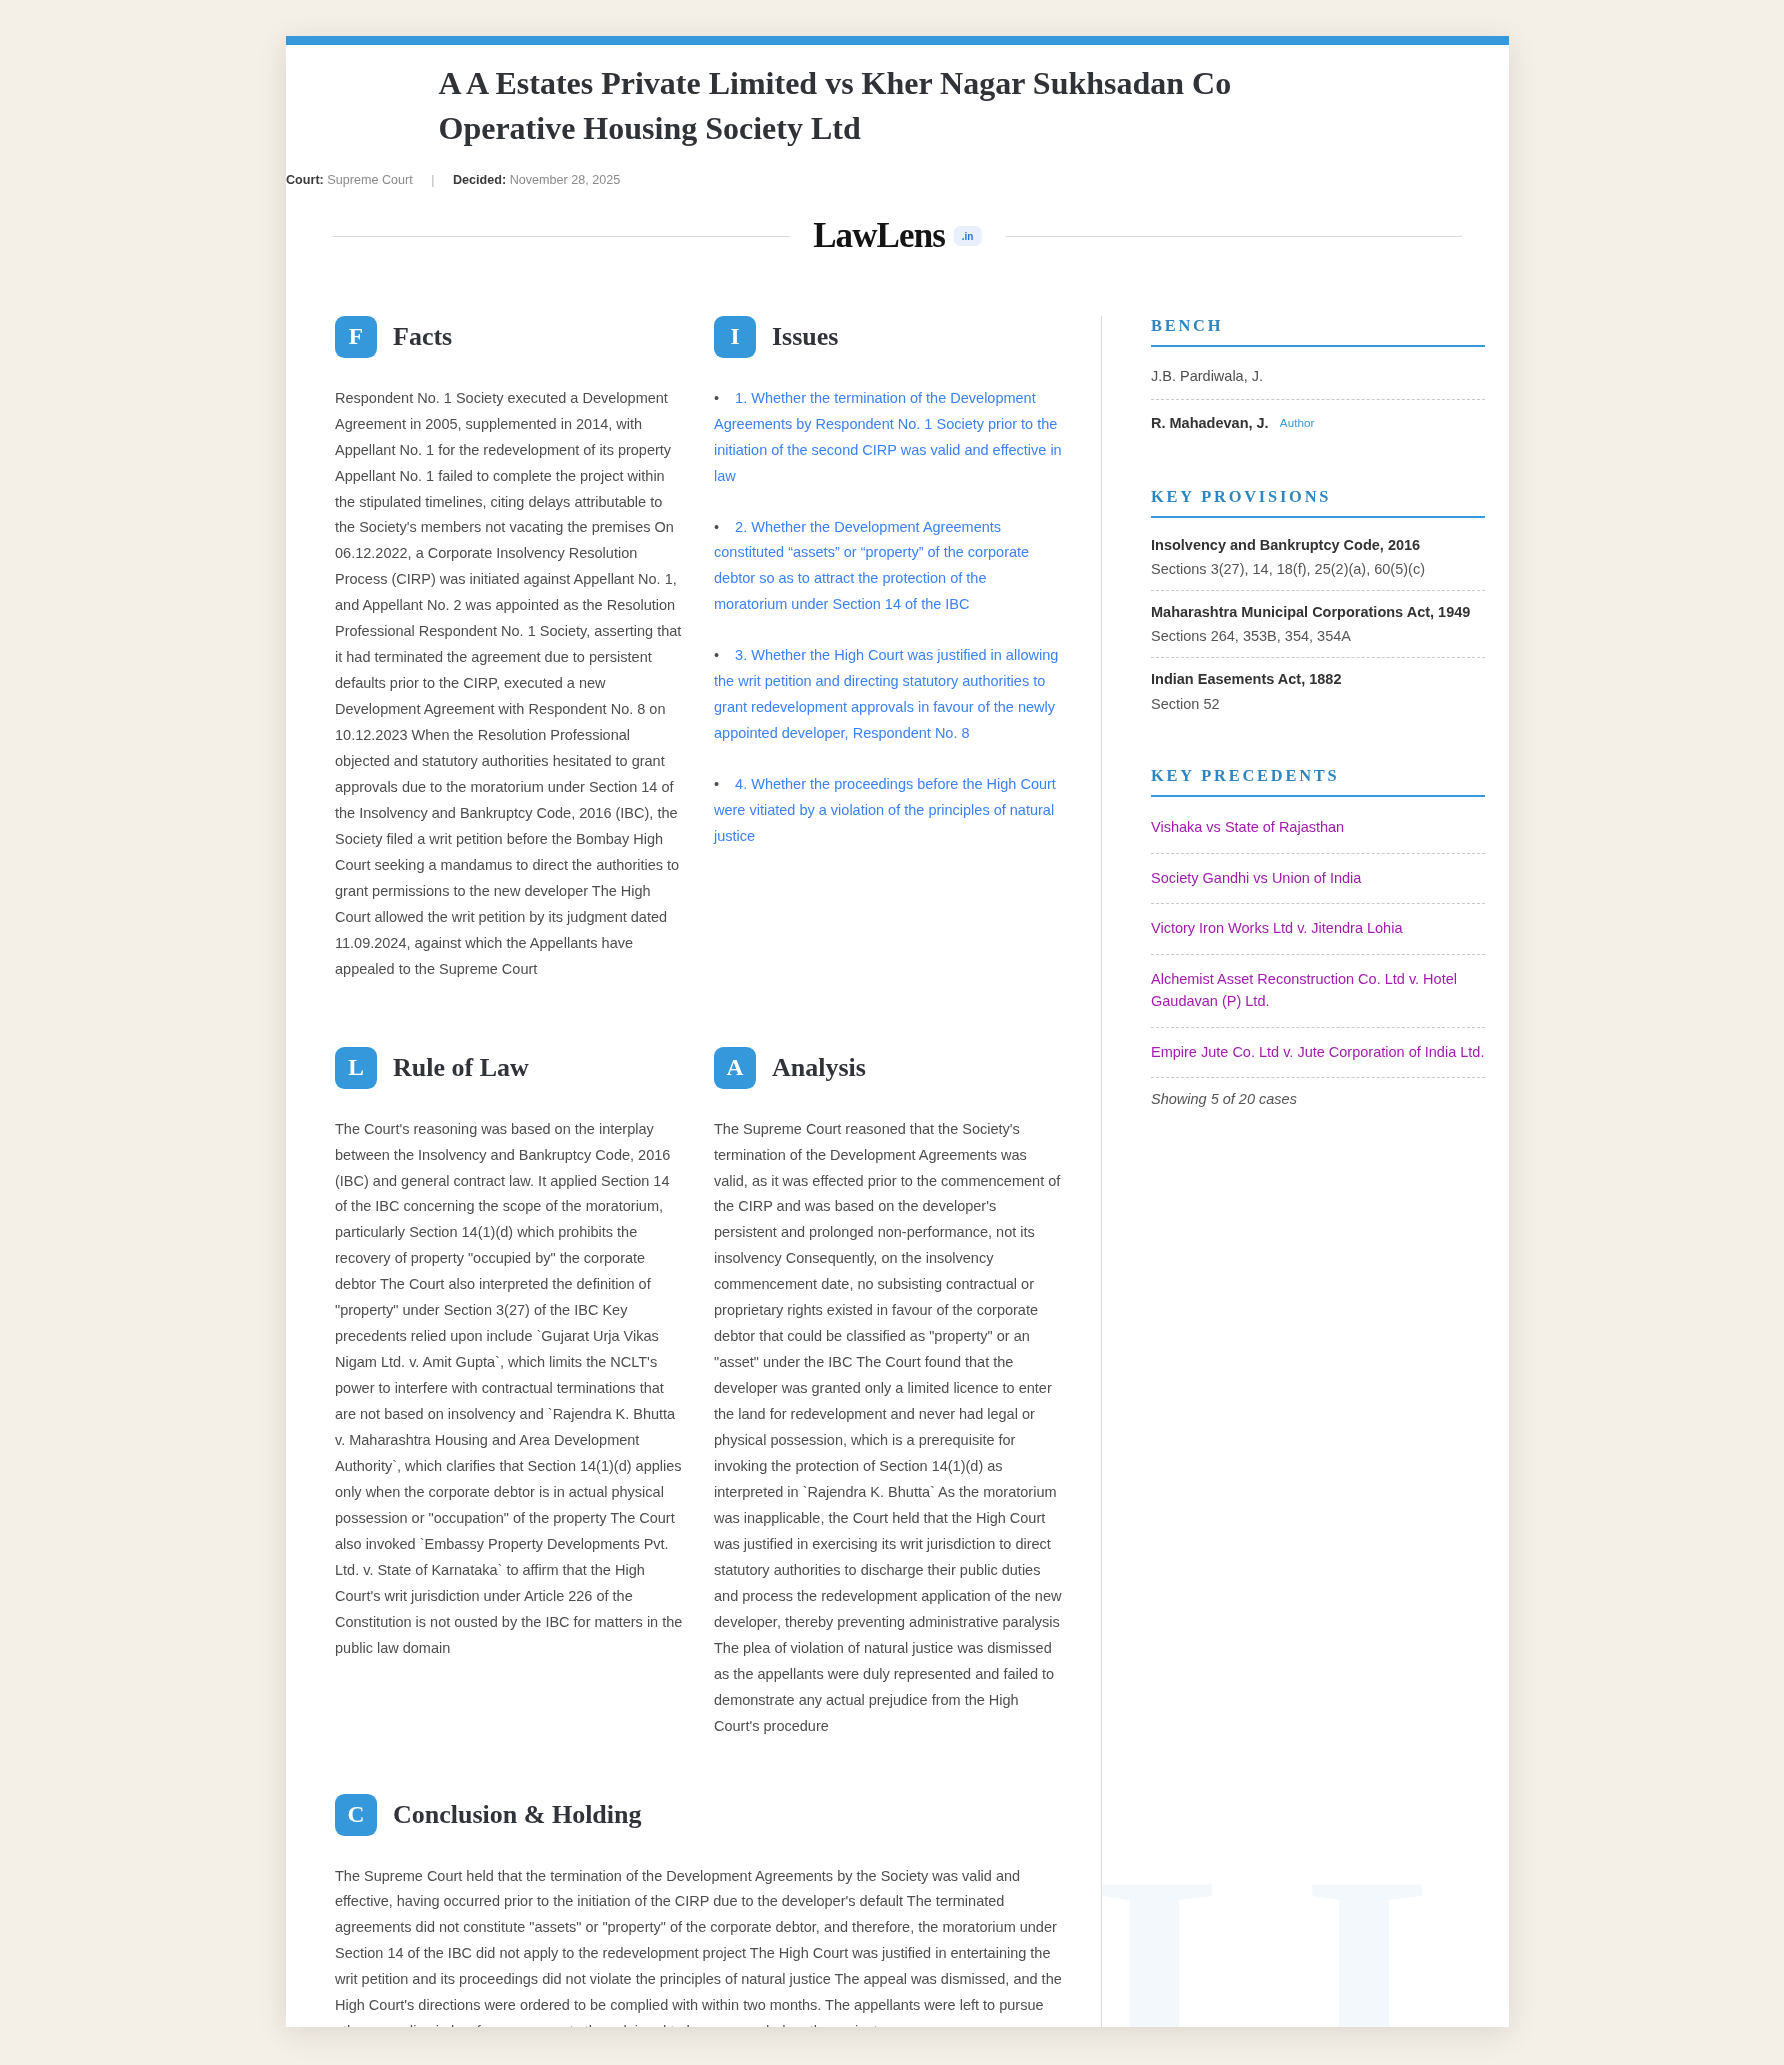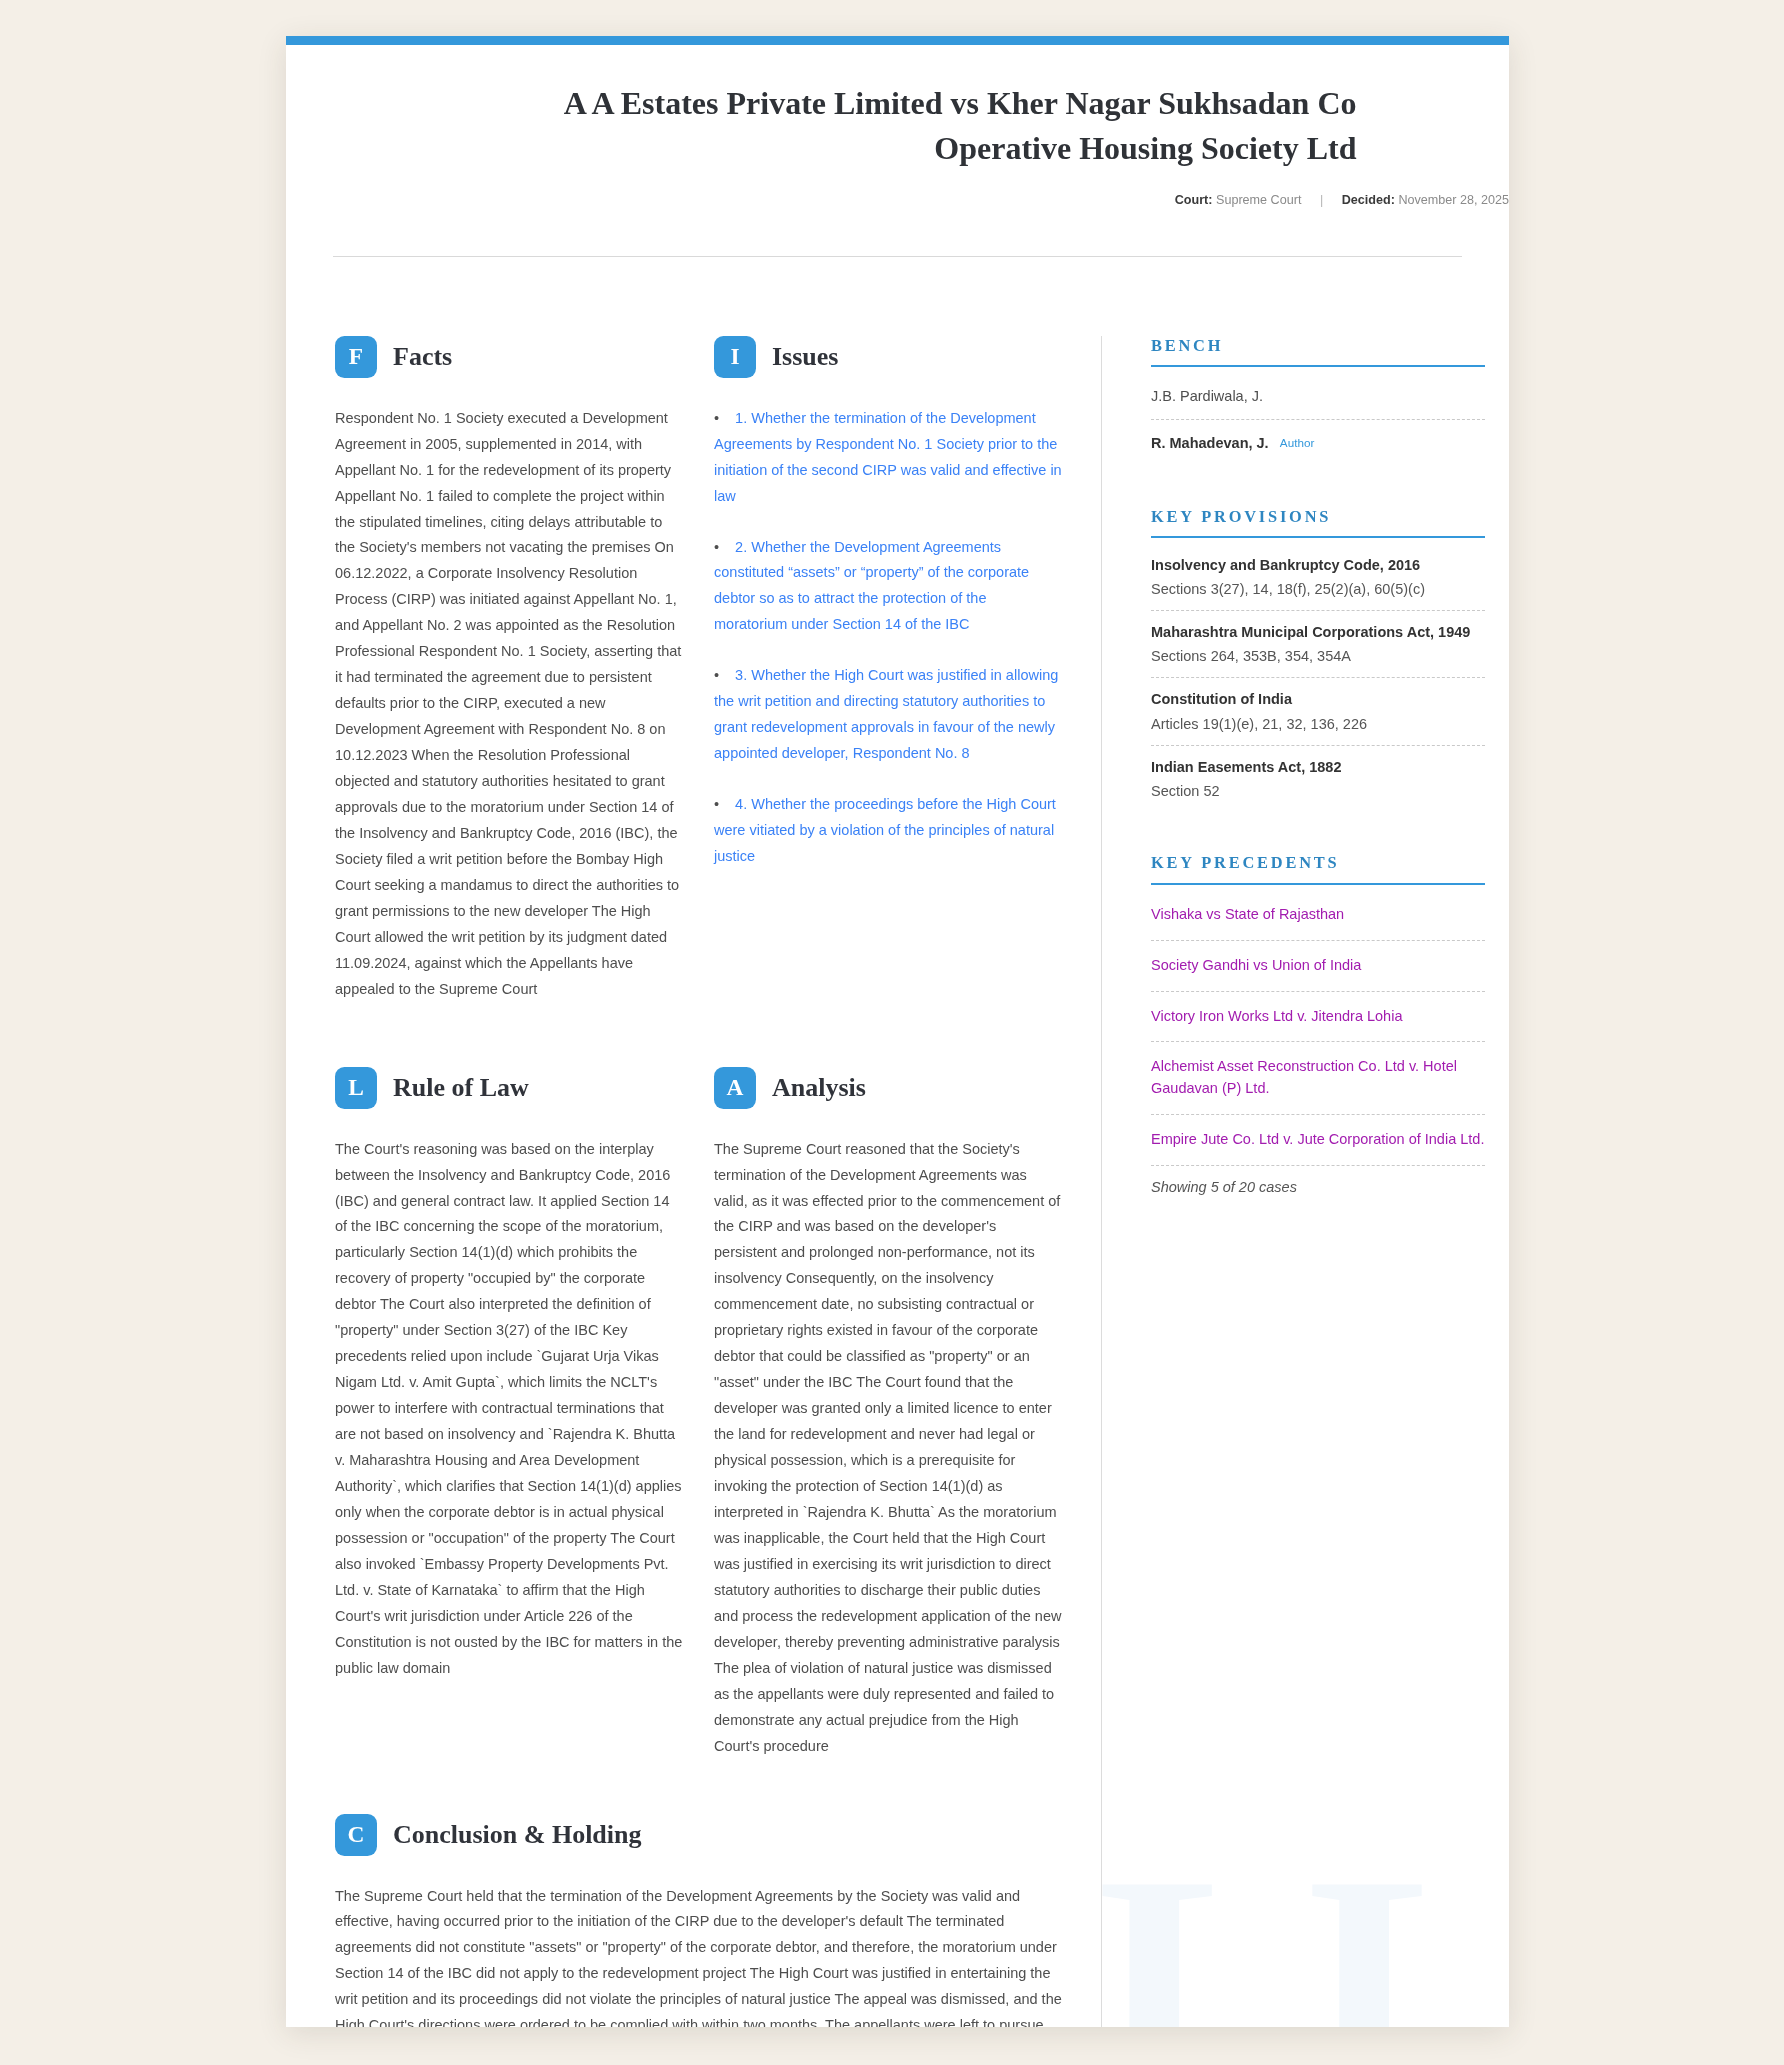--- a/index.html
+++ b/index.html
@@ -16,21 +16,21 @@
   }
   .topbar { height:9.4px; background:#3498db; width:100%; }
   .card-inner { position:relative; z-index:1; }
   .watermark {
     position:absolute; right:-7.5px; bottom:-122px; z-index:0;
     font-family:"Liberation Serif","DejaVu Serif",serif;
     font-weight:bold; font-size:323px; line-height:1; letter-spacing:-5.6px;
     color:#f3f8fc; user-select:none;
   }
   
-  .doc-header { text-align:right; padding-top:36px; }
+  .doc-header { text-align:left; padding-top:16px; }
   .doc-title {
     font-family:"Liberation Serif","DejaVu Serif",serif;
     font-weight:bold; font-size:32px; line-height:1.38; color:#2f3237;
     max-width:918px; margin:0 auto;
   }
   .doc-meta { margin-top:23px; font-size:12.6px; color:#8a8a8a; }
   .doc-meta b { color:#3a3a3a; }
   .meta-sep { color:#b5b5b5; margin:0 15px; }
   .logo-row { position:relative; margin:28px 47px 0 47px; height:43px; }
   .logo-row .rule { position:absolute; left:0; right:0; top:50%; border-top:0.9px solid #d9d9d9; }
@@ -182,24 +182,20 @@
           <h3 class="side-heading">KEY PROVISIONS</h3>
           <div class="prov-item">
             <div class="prov-name">Insolvency and Bankruptcy Code, 2016</div>
             <div class="prov-secs">Sections 3(27), 14, 18(f), 25(2)(a), 60(5)(c)</div>
           </div>
           <div class="prov-item">
             <div class="prov-name">Maharashtra Municipal Corporations Act, 1949</div>
             <div class="prov-secs">Sections 264, 353B, 354, 354A</div>
           </div>
           <div class="prov-item">
-            <div class="prov-name">Constitution of India</div>
-            <div class="prov-secs">Articles 19(1)(e), 21, 32, 136, 226</div>
-          </div>
-          <div class="prov-item">
             <div class="prov-name">Indian Easements Act, 1882</div>
             <div class="prov-secs">Section 52</div>
           </div>
         </div>
 
         <div class="side-sec">
           <h3 class="side-heading">KEY PRECEDENTS</h3>
           <div class="prec-row">Vishaka vs State of Rajasthan</div>
           <div class="prec-row">Society Gandhi vs Union of India</div>
           <div class="prec-row">Victory Iron Works Ltd v. Jitendra Lohia</div>

